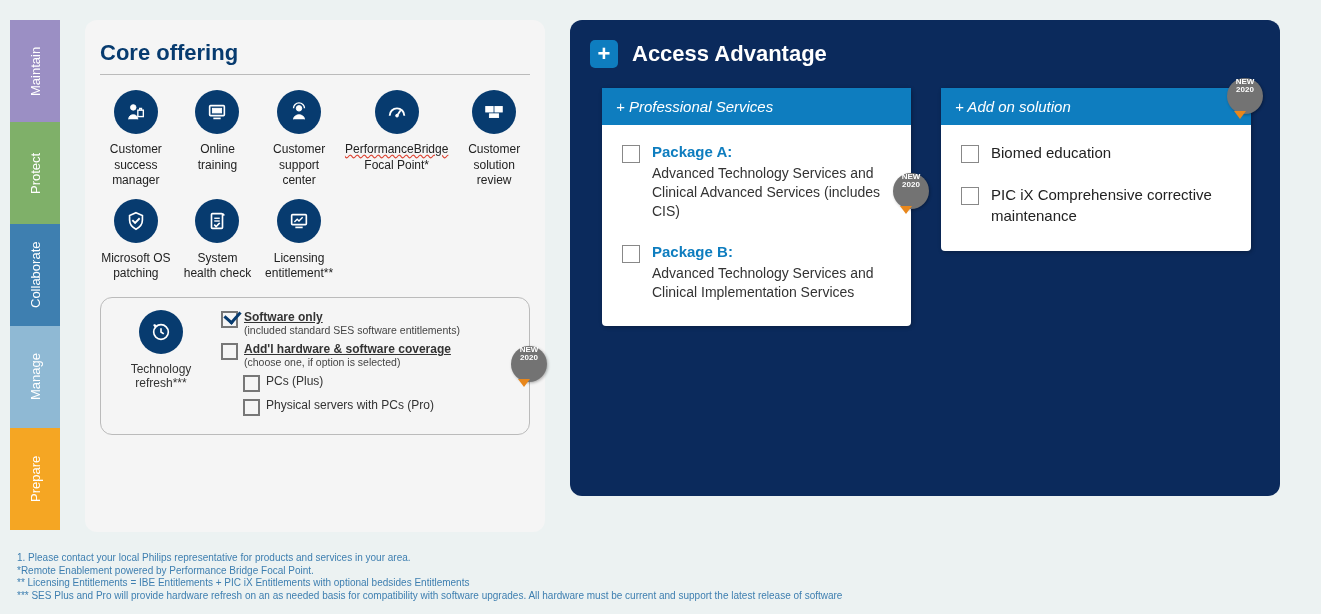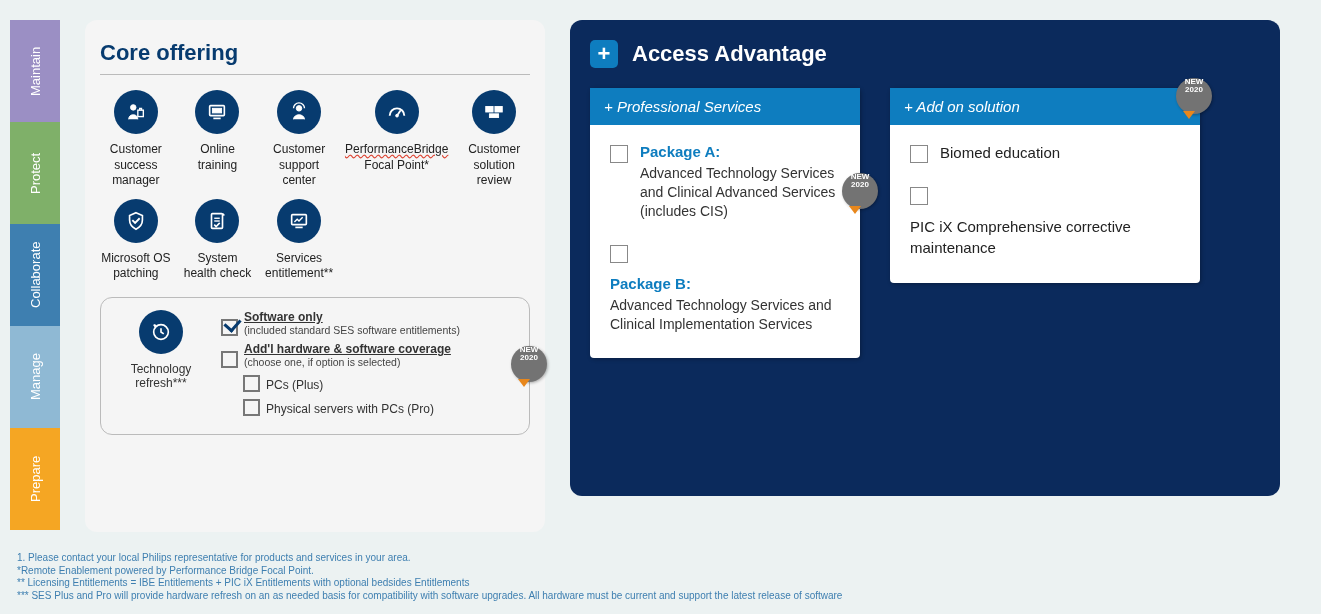--- a/index.html
+++ b/index.html
@@ -19,43 +19,43 @@
   .icon-grid { display: grid; grid-template-columns: repeat(5, 1fr); gap: 10px 10px; }
   .icon-item { text-align: center; font-size: 12px; color: #222; }
   .icon-circle { width: 44px; height: 44px; border-radius: 50%; background: #073b6f; margin: 0 auto 8px auto; display: flex; align-items: center; justify-content: center; }
   .icon-circle svg { width: 22px; height: 22px; fill: white; stroke: white; }
   .icon-label { line-height: 1.3; }
   .underline-wavy { text-decoration: underline wavy #d43; }
   
   .option-box { border: 1px solid #bbb; border-radius: 12px; margin-top: 15px; padding: 12px 15px; display: flex; gap: 15px; position: relative; }
   .option-left { text-align: center; width: 90px; font-size: 12px; }
   .option-right { flex: 1; font-size: 12px; }
-  .opt-row { display: flex; align-items: flex-end; gap: 6px; margin-bottom: 6px; }
+  .opt-row { display: flex; align-items: flex-start; gap: 6px; margin-bottom: 6px; }
   .opt-row.inset { margin-left: 22px; }
   .chk { width: 17px; height: 17px; border: 2px solid #777; display: inline-block; position: relative; flex-shrink: 0; margin-top: 1px; cursor: pointer; }
   .chk.checked::after { content: ""; position: absolute; left: 2px; top: -3px; width: 12px; height: 8px; border-left: 3px solid #073b6f; border-bottom: 3px solid #073b6f; transform: rotate(-48deg); }
   .opt-label { font-weight: bold; text-decoration: underline; }
   .opt-sub { font-weight: normal; font-size: 10.5px; color: #444; text-decoration: none; display: block; }
   
   .badge-new { position: absolute; background: #737373; color: white; width: 36px; height: 36px; border-radius: 50%; font-size: 8px; font-weight: bold; display: flex; flex-direction: column; align-items: center; line-height: 1; box-shadow: 1px 1px 3px rgba(0,0,0,0.3); }
   .badge-new::after { content: ""; position: absolute; bottom: -5px; left: 7px; width: 0; height: 0; border-left: 6px solid transparent; border-right: 6px solid transparent; border-top: 8px solid #e8871c; }
   
   .access-panel { position: absolute; left: 570px; top: 20px; width: 710px; height: 476px; background: #0b2a5c; border-radius: 12px; padding: 20px; }
   .access-header { display: flex; align-items: center; gap: 14px; margin-bottom: 20px; }
   .plus-btn { width: 28px; height: 28px; background: #0e7dbf; border-radius: 5px; display: flex; align-items: center; justify-content: center; color: white; font-size: 22px; font-weight: bold; line-height:1; }
   .access-title { color: white; font-size: 22px; font-weight: bold; }
   
   .cards-row { display: flex; gap: 30px; align-items: flex-start; }
   .card { background: white; border-radius: 4px; box-shadow: 1px 1px 4px rgba(0,0,0,0.3); position: relative; }
-  .card-prof { width: 270px; }
+  .card-prof { width: 309px; margin-left: 12px; }
   .card-addon { width: 310px; }
   .card-header { background: #0e7dbf; color: white; font-style: italic; font-size: 15px; padding: 10px 14px; }
   .card-body { padding: 18px 20px 25px 20px; }
   .pkg-row { display: flex; gap: 12px; margin-bottom: 22px; }
-  .pkg-row:last-child { margin-bottom: 0; flex-direction: column; }
+  .pkg-row:last-child { margin-bottom: 0; }
   .pkg-chk { width: 18px; height: 18px; border: 1.5px solid #888; flex-shrink: 0; margin-top: 2px; cursor: pointer; }
   .pkg-title { color: #0e7dbf; font-weight: bold; font-size: 15px; margin-bottom: 4px; }
   .pkg-desc { font-size: 14px; color: #333; line-height: 1.35; }
   .pkg-italic { font-style: italic; font-size: 15px; margin-bottom: 4px; }
   .addon-item { font-size: 15px; color: #222; line-height: 1.35; }
   
   .footnotes { position: absolute; left: 17px; top: 552px; width: 1280px; font-size: 10px; color: #3e7fb0; line-height: 1.25; }
 </style>
 </head>
 <body>
@@ -144,21 +144,21 @@
       <div class="icon-label">System health check</div>
     </div>
     <div class="icon-item">
       <div class="icon-circle">
           <svg viewBox="0 0 24 24">
             <rect x="4" y="5" width="16" height="11" rx="1" fill="none" stroke="white" stroke-width="1.8"></rect>
             <path d="M7 13l3-3 2 2 4-4" fill="none" stroke="white" stroke-width="1.5"></path>
             <line x1="8" y1="19" x2="16" y2="19" stroke="white" stroke-width="1.8"></line>
           </svg>
         </div>
-      <div class="icon-label">Services entitlement**</div>
+      <div class="icon-label">Licensing entitlement**</div>
     </div>
   </div>
 
   <div class="option-box">
     <div class="option-left">
       <div class="icon-circle">
           <svg viewBox="0 0 24 24">
             <circle cx="12" cy="12" r="8" fill="none" stroke="white" stroke-width="1.8"></circle>
             <path d="M12 8v4l3 2" fill="none" stroke="white" stroke-width="1.8"></path>
             <path d="M4 4l2 3M4 4l3 1" fill="none" stroke="white" stroke-width="1.5"></path>

